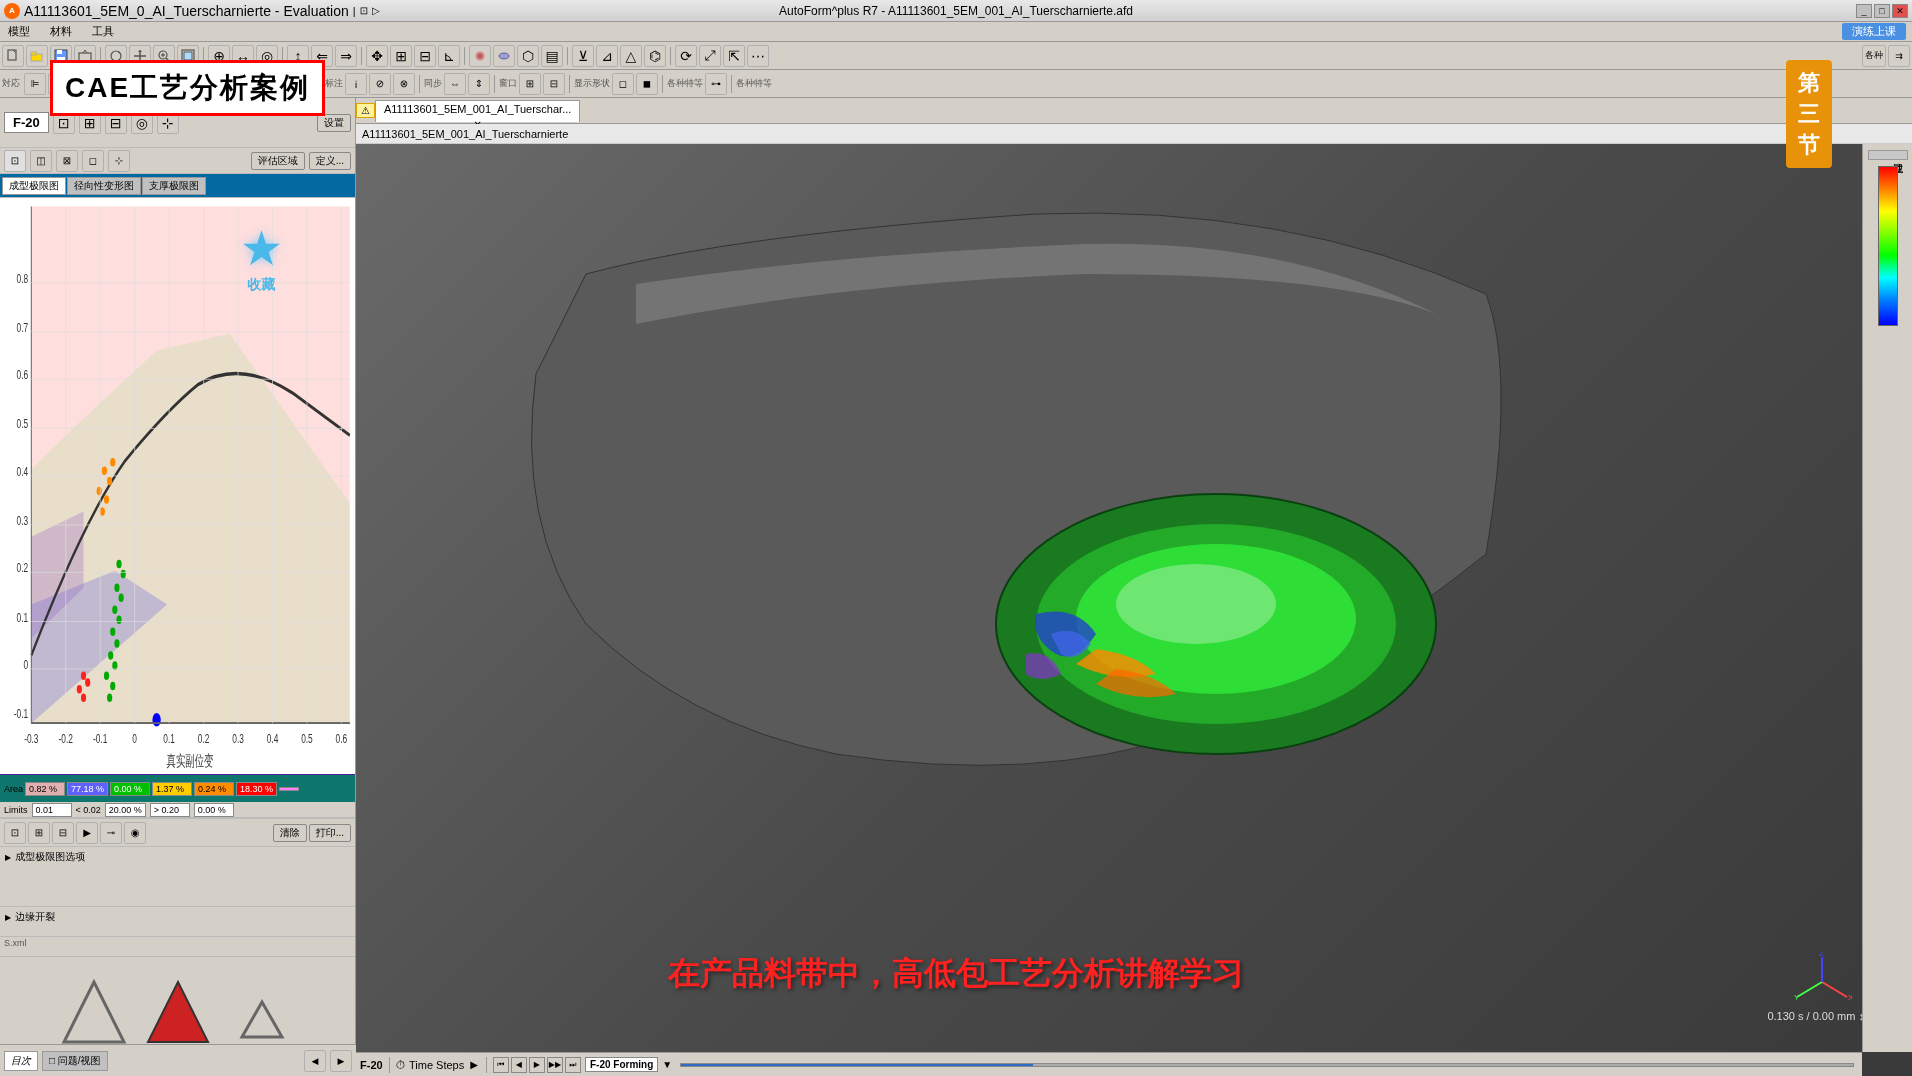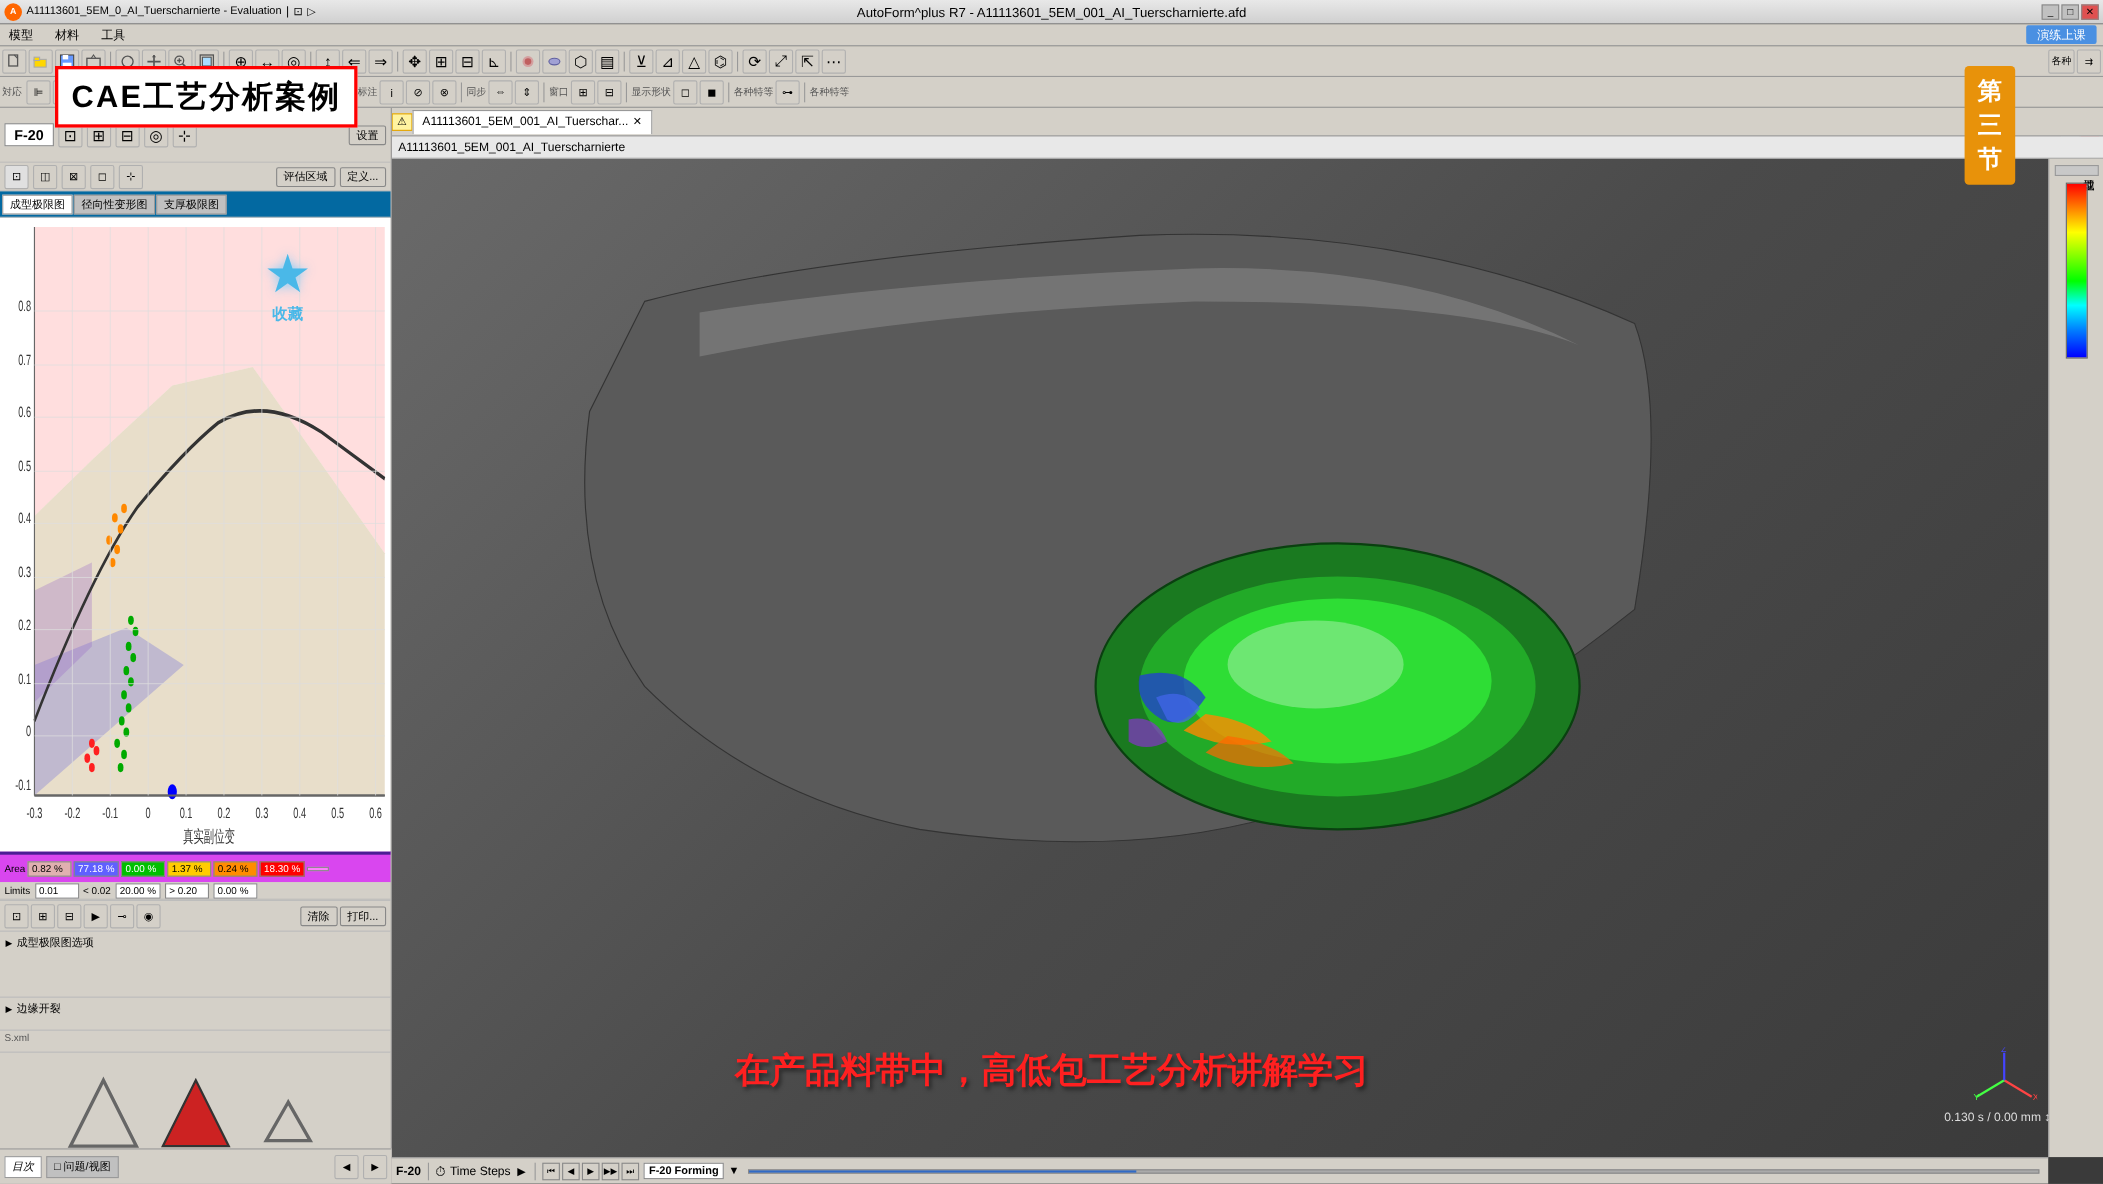--- a/index.html
+++ b/index.html
@@ -171,22 +171,22 @@
     #chart-area {
       flex: 1;
       background: #fff;
       position: relative;
       overflow: hidden;
     }
 
     
     #stats-bar {
       height: 28px;
-      background: #d946ef;
-      border-top: 3px solid #4c1d95;
+      background: #0f766e;
+      border-top: 1px solid #4c1d95;
       display: flex;
       align-items: center;
       padding: 0 4px;
       gap: 2px;
       font-size: 9px;
     }
     .stat-box {
       padding: 1px 3px;
       border: 1px solid #888;
       font-size: 9px;
@@ -266,20 +266,21 @@
       display: flex;
       align-items: center;
       gap: 4px;
       padding: 2px 8px;
       font-size: 11px;
       background: #c8c8c8;
       border: 1px solid #999;
       border-bottom: none;
       cursor: pointer;
       height: 22px;
+      flex-direction: column;
     }
     .viewport-tab.active {
       background: #fff;
     }
     .tab-close {
       font-size: 10px;
       cursor: pointer;
     }
 
     
@@ -556,21 +557,21 @@
       font-size: 10px;
     }
 
   </style>
 </head>
 <body>
 
 <div id="title-bar">
   <div id="title-bar-left">
     <div style="width:16px;height:16px;background:#ff6600;border-radius:50%;display:flex;align-items:center;justify-content:center;font-size:8px;color:#fff;font-weight:bold;">A</div>
-    <span style="font-size:10px;">A11113601_5EM_0_AI_Tuerscharnierte - Evaluation</span>
+    <span style="font-size:14px;">A11113601_5EM_0_AI_Tuerscharnierte - Evaluation</span>
     <span style="font-size:11px;">|</span>
     <span style="font-size:10px;">⊡</span>
     <span style="font-size:10px;">▷</span>
   </div>
   <div id="title-bar-center">AutoForm^plus R7 - A11113601_5EM_001_AI_Tuerscharnierte.afd</div>
   <div id="title-bar-right">
     <div class="win-btn">_</div>
     <div class="win-btn">□</div>
     <div class="win-btn win-btn-close">✕</div>
   </div>

